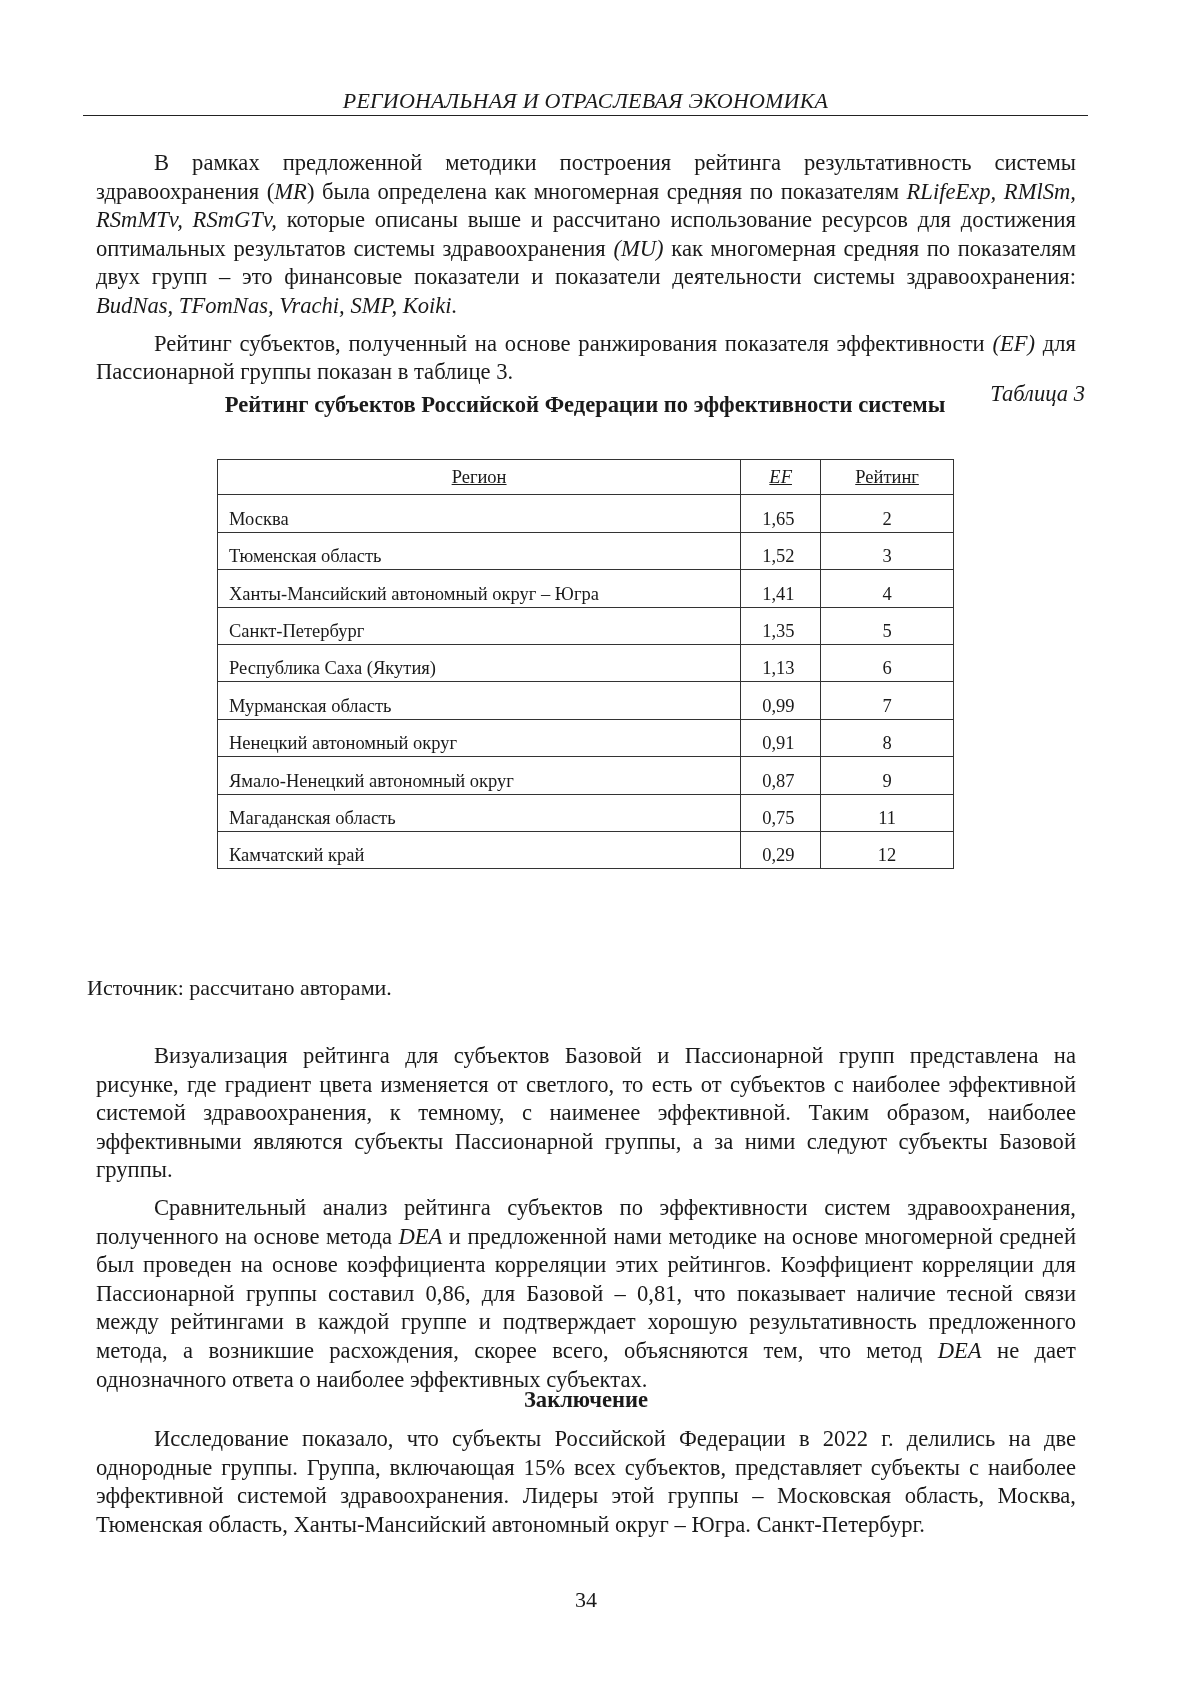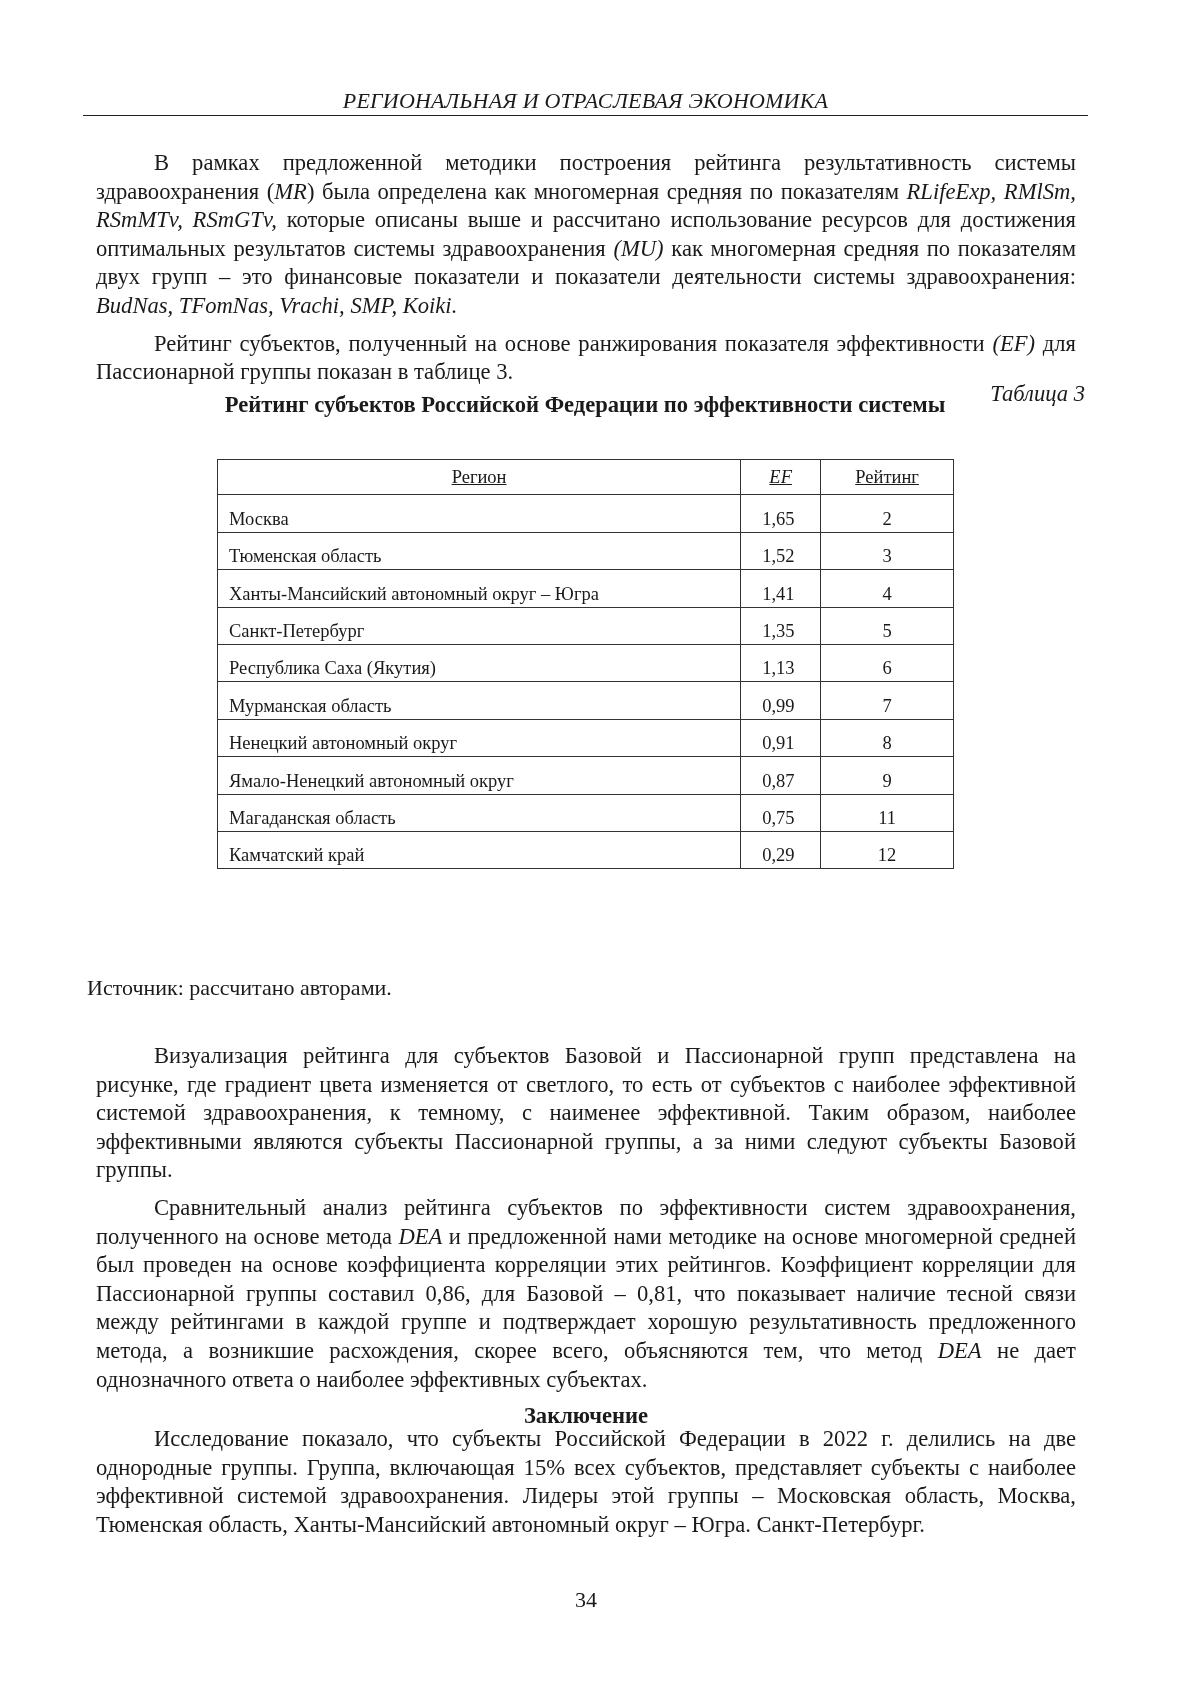--- a/index.html
+++ b/index.html
@@ -25,21 +25,21 @@
   table.rating td.region { padding-left: 11px; text-align: left; }
   table.rating td.ef { text-align: left; padding-left: 21px; }
   table.rating td.rank { text-align: center; }
   table.rating th.ef-head { font-style: italic; }
   .col-region { width: 524px; }
   .col-ef { width: 80px; }
   .col-rank { width: 133px; }
   .source { left: 87px; width: 998px; top: 974px; 
           font-size: 22px; line-height: 28px; }
   .section-head { left: 87px; width: 998px; top: 1386px; text-align: center;
-          font-weight: bold; font-size: 22.6px; line-height: 28px; margin-top: 16px; }
+          font-weight: bold; font-size: 22.6px; line-height: 28px; }
   .page-num { left: 87px; width: 998px; top: 1586px; text-align: center;
           font-size: 22px; line-height: 28px; }
 </style>
 </head>
 <body>
 
 <div class="abs running-head">РЕГИОНАЛЬНАЯ И ОТРАСЛЕВАЯ ЭКОНОМИКА</div>
 <div class="abs rule"></div>
 
 <div class="abs para" style="top:140px;">

